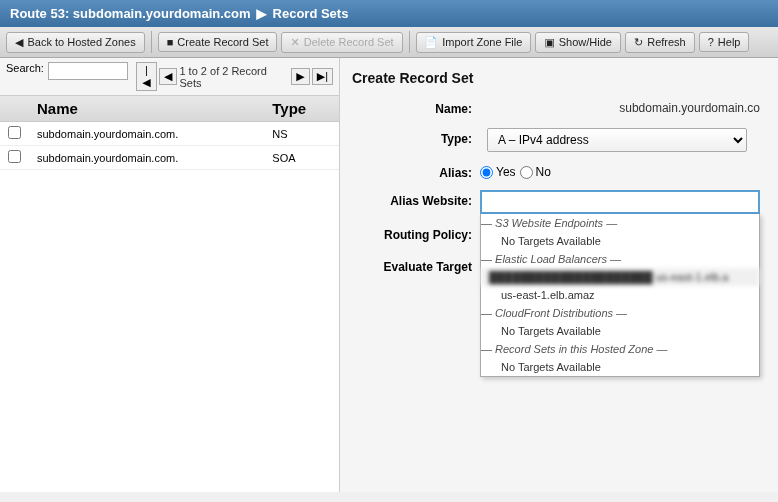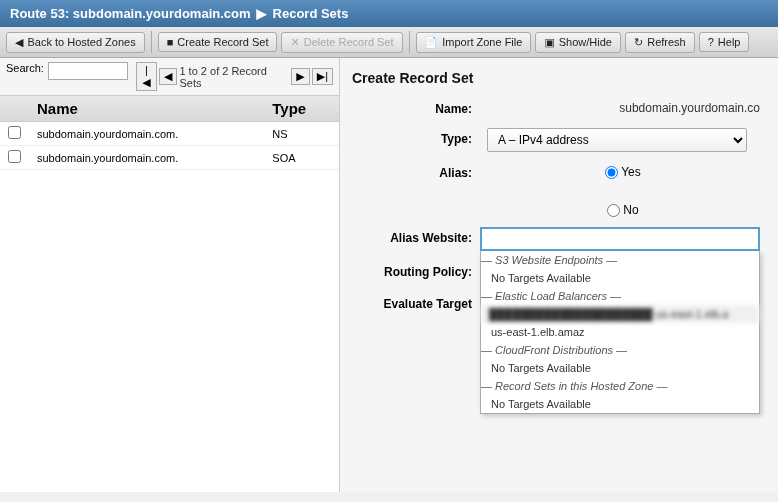--- a/index.html
+++ b/index.html
@@ -155,23 +155,22 @@
       padding: 3px 6px;
       font-size: 12px;
       width: 260px;
       border-radius: 2px;
       margin-left: 7px;
     }
 
     .radio-group {
       display: flex;
       align-items: center;
-      gap: 24px;
+      gap: 4px;
       padding-top: 3px;
-      flex-direction: column;
     }
     .radio-group label {
       display: flex;
       align-items: center;
       gap: 3px;
       font-size: 12px;
     }
 
     
     .alias-target-container {
@@ -196,21 +195,21 @@
       z-index: 100;
       box-shadow: 2px 2px 5px rgba(0,0,0,0.2);
     }
     .dropdown-section {
       padding: 3px 0;
       font-size: 11px;
       color: #555;
       font-style: italic;
     }
     .dropdown-no-targets {
-      padding: 3px 10px;
+      padding: 3px 20px;
       font-size: 11px;
       color: #333;
     }
     .dropdown-blurred {
       padding: 3px 8px;
       font-size: 11px;
       color: #333;
       background: #f0f0f0;
       filter: blur(2px);
       user-select: none;

